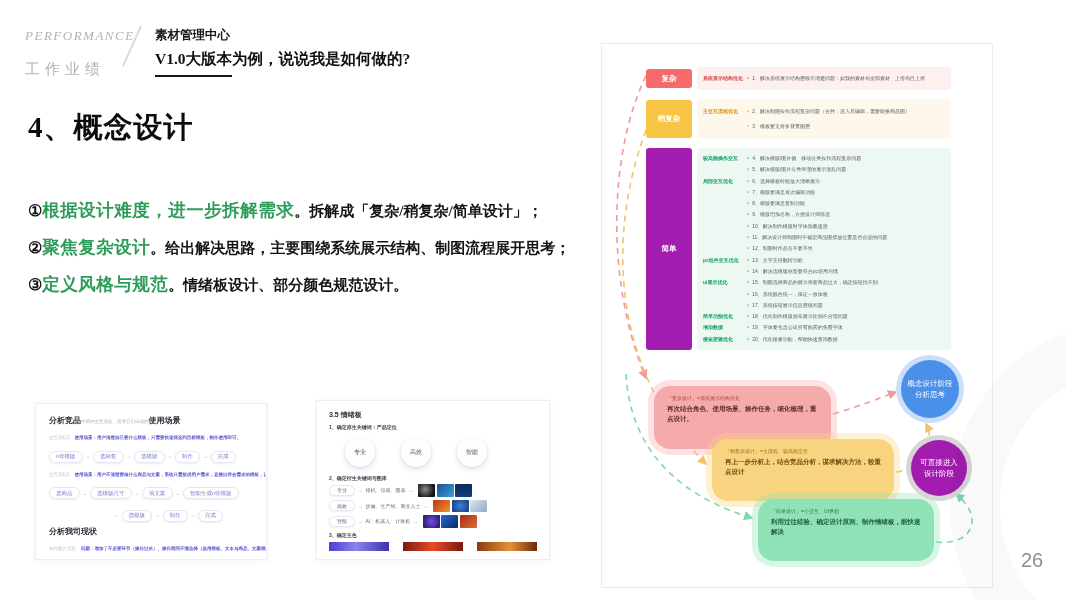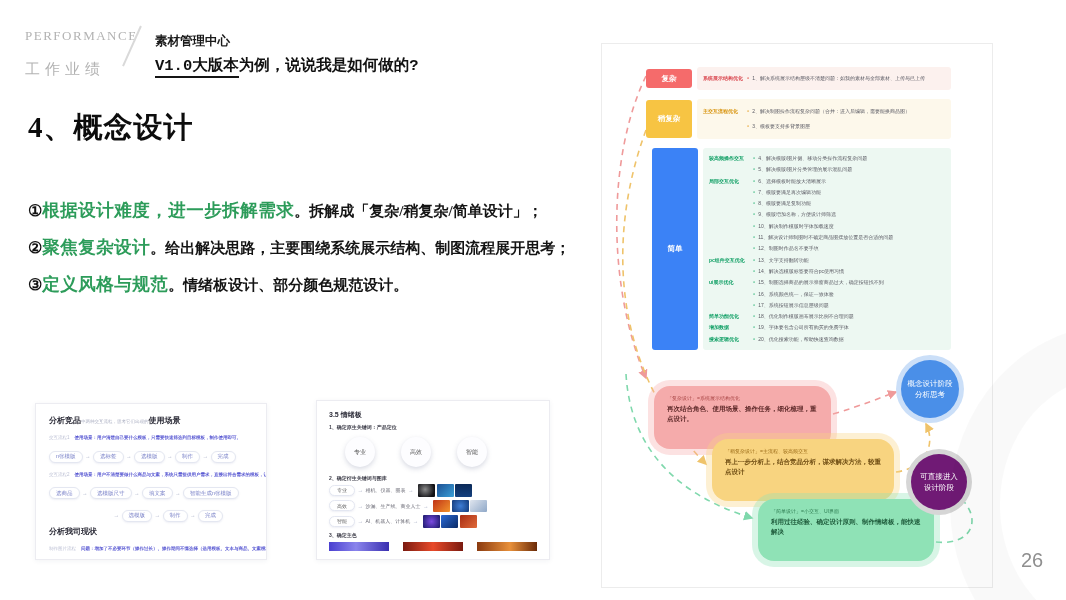--- a/index.html
+++ b/index.html
@@ -1,27 +1,27 @@
 <!DOCTYPE html>
 <html><head>
 <meta charset="utf-8">
 <style>
   html,body{margin:0;padding:0;background:#fff;}
   .stage{position:relative;width:1066px;height:600px;background:#fff;overflow:hidden;
          font-family:"Liberation Sans",sans-serif;color:#222;}
 
   
   .hdr{position:absolute;left:25px;top:28px;}
-  .hdr-en{font-family:"Liberation Serif",serif;font-size:13px;color:#b3b3b3;letter-spacing:1.5px;}
+  .hdr-en{font-family:"Liberation Serif",serif;font-size:13px;color:#b3b3b3;letter-spacing:1.5px;font-style:italic;}
   .hdr-zh{font-family:"Liberation Serif",serif;font-size:15px;color:#b3b3b3;letter-spacing:5px;margin-top:16px;}
   .hdr-slash{position:absolute;left:131px;top:24px;width:1.5px;height:44px;background:#d9d9d9;transform:rotate(24deg);}
-  .hdr-right{position:absolute;left:155px;top:33px;font-family:Liberation Mono, monospace;}
+  .hdr-right{position:absolute;left:155px;top:27px;font-family:Liberation Serif, serif;}
   .hdr-project{font-size:12.5px;font-weight:bold;color:#1a1a1a;}
   .hdr-question{font-size:15.5px;font-weight:bold;color:#111;margin-top:5px;}
-  .hdr-underline{border-bottom:2px solid #151515;padding-bottom:1px;}
+  .hdr-underline{border-bottom:2px solid #151515;padding-bottom:8px;}
 
   
   .page-title{position:absolute;left:28px;top:108px;font-family:"Liberation Serif",serif;
               font-size:29px;font-weight:bold;color:#0c0c0c;letter-spacing:1px;}
   .points{position:absolute;left:28px;top:198px;width:560px;font-family:"Liberation Serif",serif;}
   .point{margin-bottom:13px;white-space:nowrap;}
   .p-num{font-size:16px;font-weight:bold;color:#111;}
   .p-hl{font-size:17.5px;font-weight:bold;color:#2D9C5A;letter-spacing:0.5px;}
   .p-rest{font-size:15px;font-weight:bold;color:#141414;}
 
@@ -85,21 +85,21 @@
   .g-red .m-badge{background:#F56B6B;height:19px;align-self:center;}
   .g-red .m-content{background:#FCF1EE;}
   .g-red .m-cat,.g-red .m-item{line-height:13px;}
   .g-red .m-cat{color:#D9464E;}
   .g-red .m-item::before{color:#E25A52;}
   .g-yellow .m-badge{background:#F7C443;height:38px;align-self:center;}
   .g-yellow .m-content{background:#FDF8EB;}
   .g-yellow .m-cat,.g-yellow .m-item{line-height:15px;}
   .g-yellow .m-cat{color:#D8940F;}
   .g-yellow .m-item::before{color:#E8A93D;}
-  .g-green .m-badge{background:#3b82f6;align-self:stretch;margin-left:6px;}
+  .g-green .m-badge{background:#a21caf;align-self:stretch;}
   .g-green .m-content{background:#EDF8F2;}
   .g-green .m-cat,.g-green .m-item{line-height:11.3px;}
   .g-green .m-cat{color:#12A066;}
   .g-green .m-item::before{color:#43BC87;}
 
   .bub{position:absolute;border-radius:16px;padding:9px 13px;box-sizing:border-box;}
   .bub .tag{font-size:5px;margin-bottom:3px;}
   .bub .body{font-size:6.5px;font-weight:bold;line-height:9.5px;}
   .bub-pink{left:52px;top:342px;width:177px;height:63px;background:#F5ABAB;
             box-shadow:0 0 0 6px rgba(245,171,171,.35);}
@@ -111,21 +111,21 @@
   .bub-yellow .body{color:#6F4D12;}
   .bub-green{left:156px;top:455px;width:176px;height:62px;background:#8FE2B6;
              box-shadow:0 0 0 6px rgba(143,226,182,.35);}
   .bub-green .tag{color:#2D7B50;}
   .bub-green .body{color:#1E5B3B;}
 
   .circ{position:absolute;border-radius:50%;color:#fff;font-weight:normal;font-size:7.5px;
         display:flex;align-items:center;justify-content:center;text-align:center;line-height:11px;}
   .circ-blue{left:299px;top:316px;width:58px;height:58px;background:#4A8FE8;
              box-shadow:0 0 0 5px #CBDFF8;padding:0 6px;box-sizing:border-box;}
-  .circ-gray{left:309px;top:410px;width:56px;height:56px;background:#701a75;
+  .circ-gray{left:309px;top:396px;width:56px;height:56px;background:#a21caf;
              box-shadow:0 0 0 5px #D6D6D6;padding:0 7px;box-sizing:border-box;}
 
   .watermark-ring{position:absolute;left:950px;top:325px;width:230px;height:260px;border-radius:50%;
                   border:50px solid rgba(0,0,0,.022);pointer-events:none;}
   .pagenum{position:absolute;left:1021px;top:549px;font-size:20px;color:#8f8f8f;}
 </style>
 </head>
 <body>
 
 <div class="stage">

